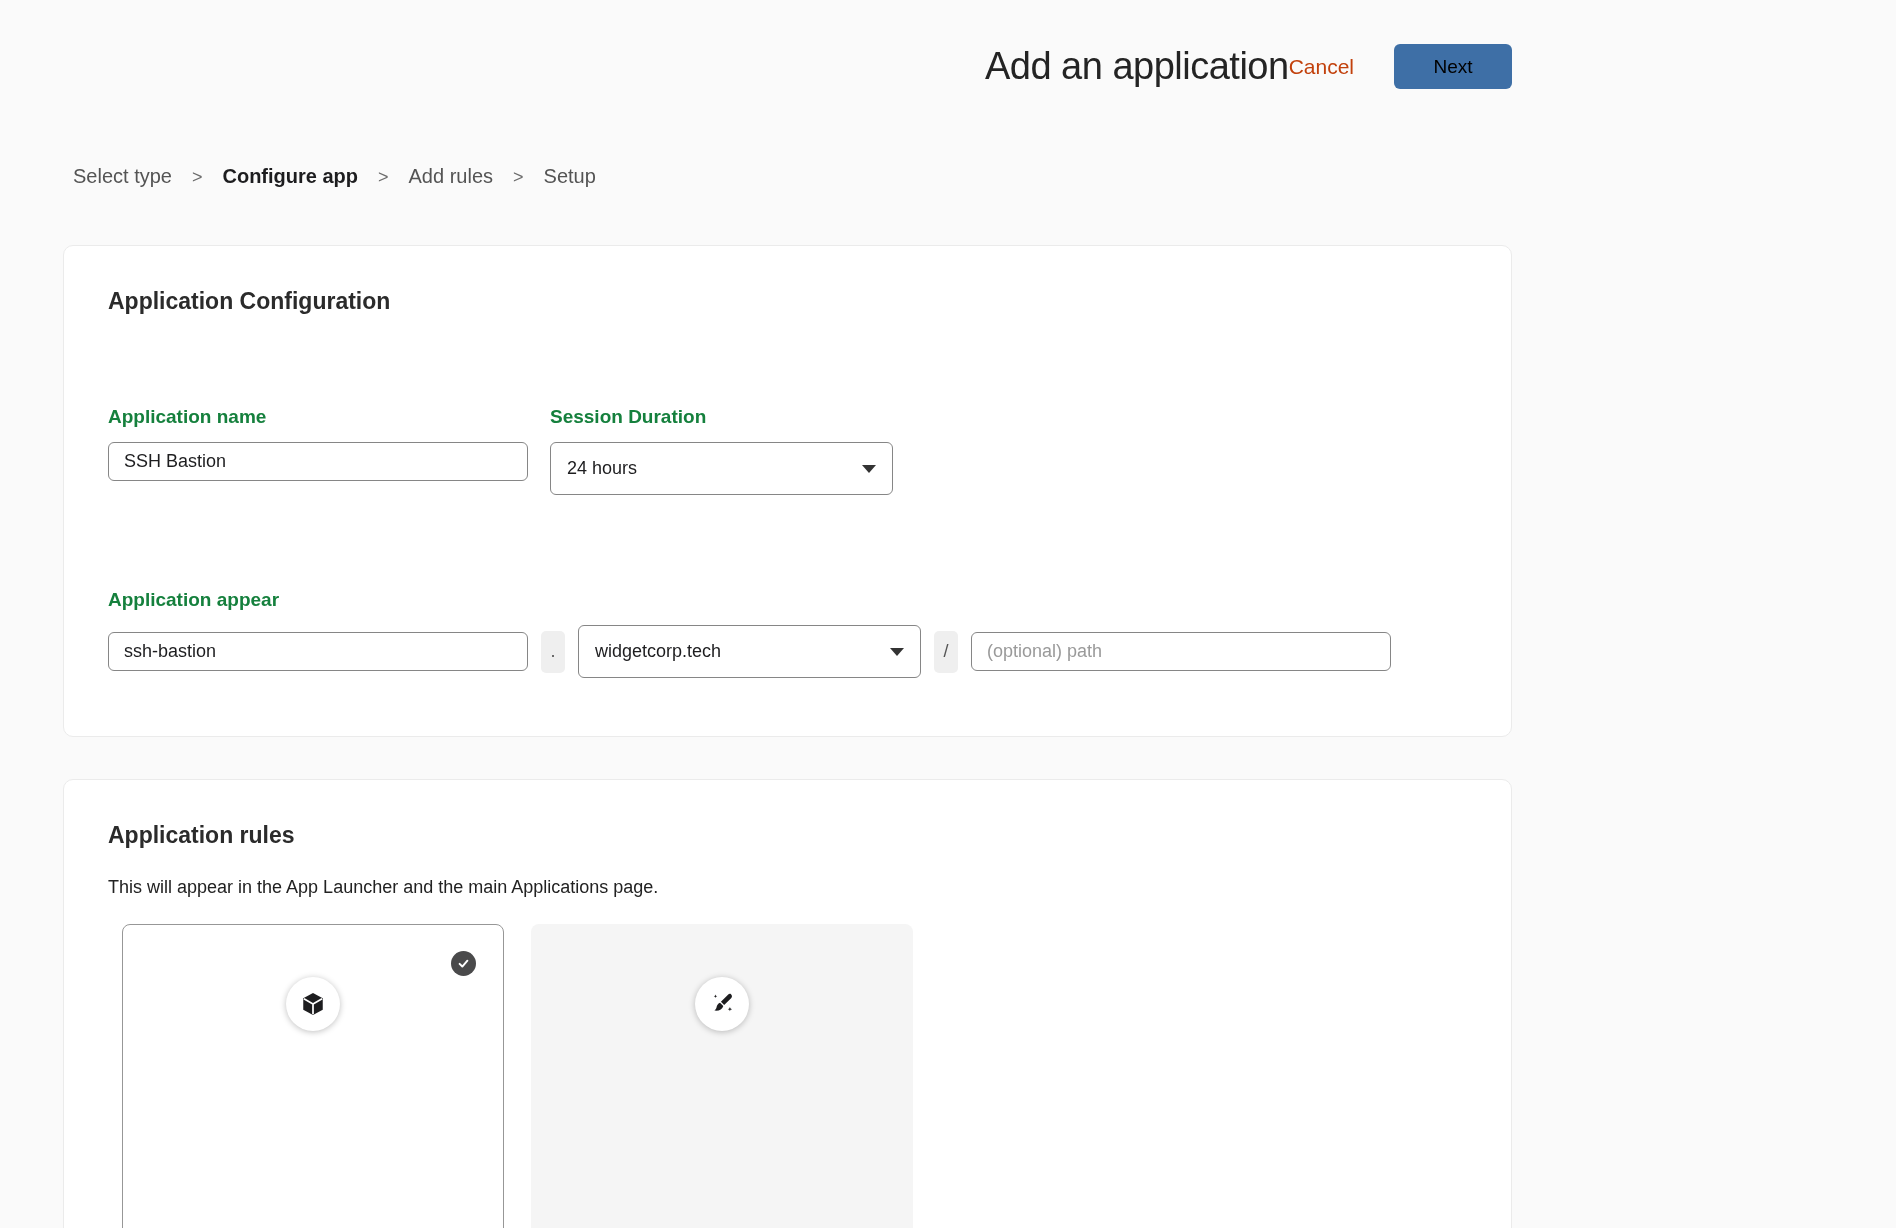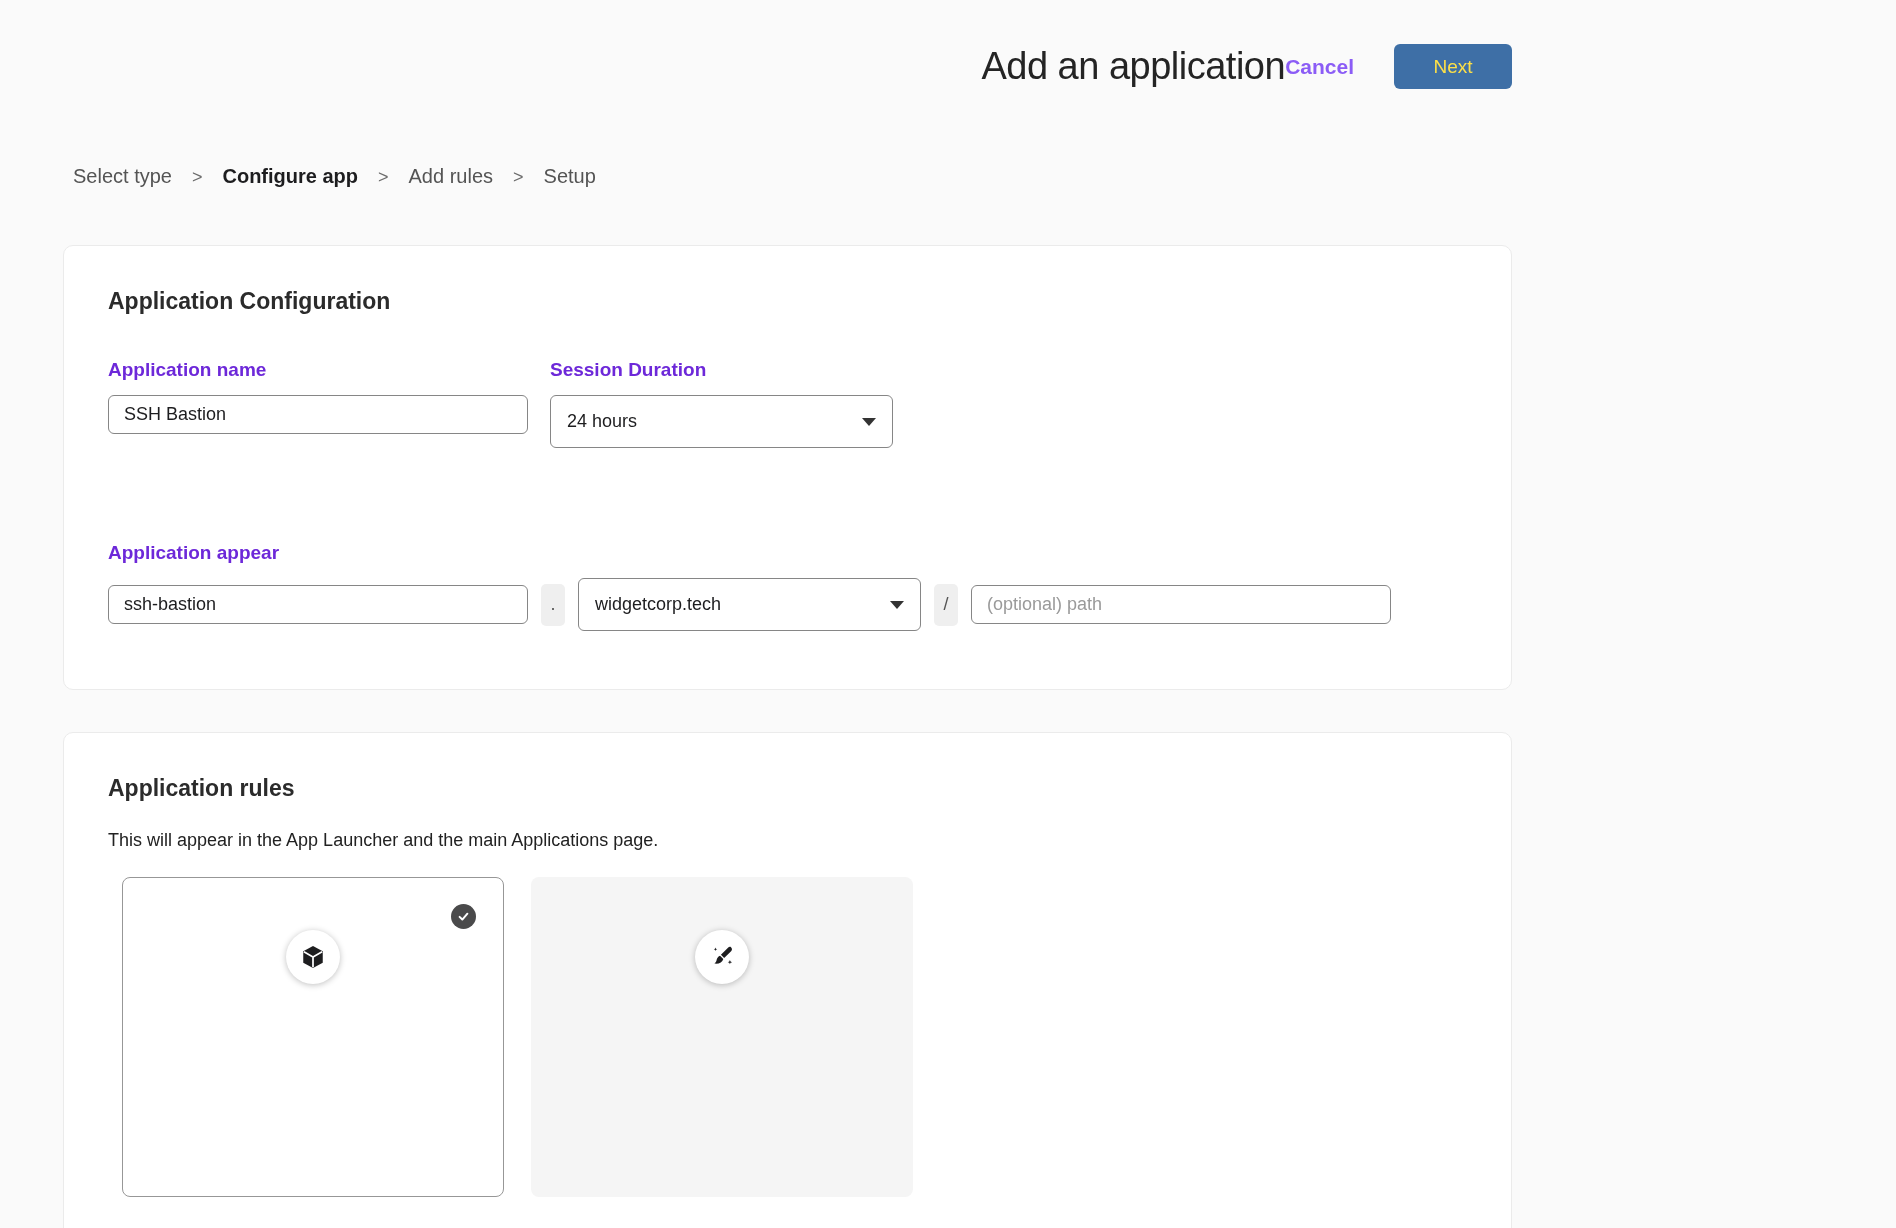--- a/index.html
+++ b/index.html
@@ -14,25 +14,25 @@
   
   .page-header {
     display: flex; justify-content: flex-end; align-items: center;
     margin-top: 44px;
   }
   .page-title {
     font-size: 38px; font-weight: 500; letter-spacing: -0.5px; color: #242424;
   }
   .header-actions { display: flex; align-items: center; gap: 40px; }
   .cancel-link {
-    font-size: 21px; color: #8b5cf6; text-decoration: none; cursor: pointer; font-weight: bold;
+    font-size: 21px; color: #c2410c; text-decoration: none; cursor: pointer;
   }
   .next-button {
     width: 118px; height: 45px; border: none; border-radius: 6px;
-    background: #3e6fa6; color: #fde047; font-size: 19px;
+    background: #3e6fa6; color: #000000; font-size: 19px;
     font-family: inherit; cursor: pointer;
   }
 
   
   .breadcrumb {
     margin-top: 76px; padding-left: 10px;
     display: flex; align-items: flex-end; gap: 20px;
     font-size: 20px; color: #545454;
   }
   .breadcrumb .step { cursor: pointer; }
@@ -43,21 +43,21 @@
   .card {
     margin-top: 57px; width: 1449px;
     background: #ffffff; border: 1px solid #ebebeb; border-radius: 10px;
     padding: 42px 44px 58px 44px;
   }
   .card.logo-card { margin-top: 42px; padding-bottom: 80px; }
   .section-title { font-size: 23px; font-weight: 700; color: #2b2b2b; margin-bottom: 44px; }
 
   .field-row { display: flex; gap: 22px; }
   .field-label {
-    display: block; font-size: 19px; font-weight: 600; color: #6d28d9; margin-bottom: 14px;
+    display: block; font-size: 19px; font-weight: 600; color: #15803d; margin-bottom: 14px; margin-top: 47px;
   }
   .text-input {
     width: 420px; height: 39px;
     border: 1px solid #868686; border-radius: 6px;
     padding: 0 15px; font-size: 18px; color: #1d1d1f; background: #fff;
     font-family: inherit; outline: none;
   }
   .text-input::placeholder { color: #9a9a9a; }
   .select-box {
     width: 343px; height: 53px;

